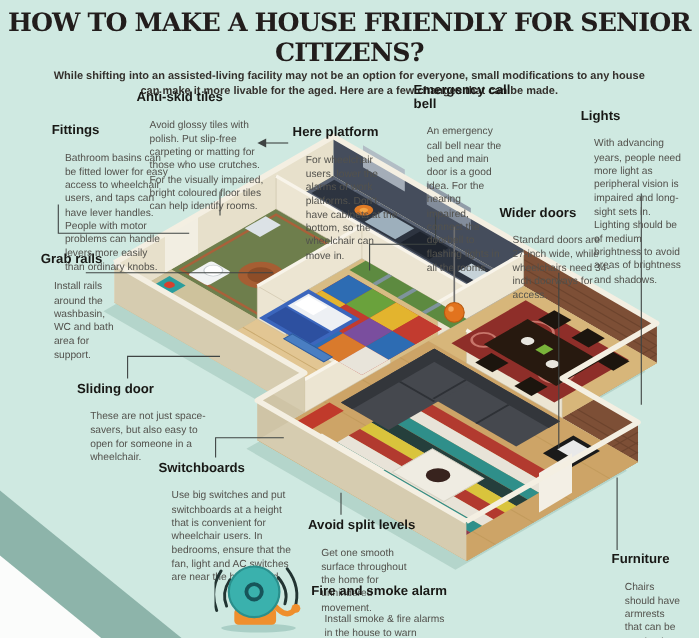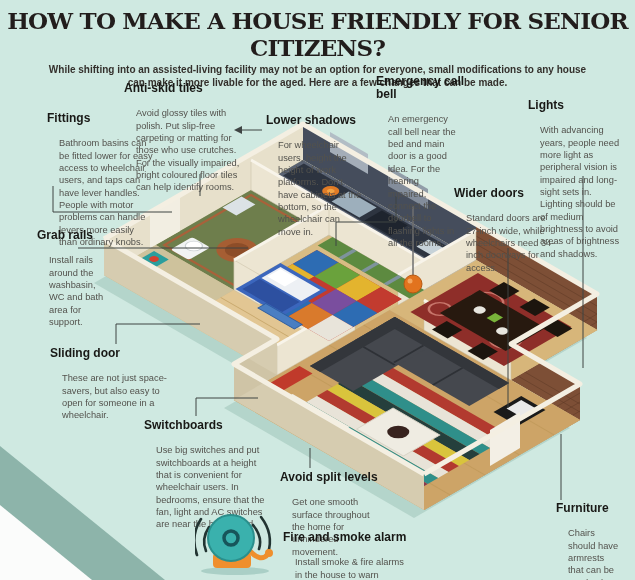--- a/index.html
+++ b/index.html
@@ -203,40 +203,40 @@
 
 <div class="callout" style="left:47px;top:112px;width:118px">
   <div class="h">Fittings</div>
   <p class="b">Bathroom basins can be fitted lower for easy access to wheelchair users, and taps can have lever handles. People with motor problems can handle levers more easily than ordinary knobs.</p>
 </div>
 <div class="callout" style="left:124px;top:82px;width:140px">
   <div class="h">Anti-skid tiles</div>
   <p class="b">Avoid glossy tiles with polish. Put slip-free carpeting or matting for those who use crutches. For the visually impaired, bright coloured floor tiles can help identify rooms.</p>
 </div>
 <div class="callout" style="left:266px;top:114px;width:108px">
-  <div class="h">Lower shadows</div>
-  <p class="b">For wheelchair users, height the height of work platforms. Don't have cabinets at the bottom, so the wheelchair can move in.</p>
+  <div class="h">Here platform</div>
+  <p class="b">For wheelchair users, lower the alarms of work platforms. Don't have cabinets at the bottom, so the wheelchair can move in.</p>
 </div>
 <div class="callout" style="left:376px;top:75px;width:95px">
   <div class="h">Emergency call bell</div>
   <p class="b">An emergency call bell near the bed and main door is a good idea. For the hearing impaired, connect the doorbell to flashing lights in all the rooms.</p>
 </div>
 <div class="callout" style="left:528px;top:99px;width:104px">
   <div class="h">Lights</div>
   <p class="b">With advancing years, people need more light as peripheral vision is impaired and long-sight sets in. Lighting should be of medium brightness to avoid areas of brightness and shadows.</p>
 </div>
 <div class="callout" style="left:454px;top:187px;width:115px">
   <div class="h">Wider doors</div>
   <p class="b">Standard doors are 27-inch wide, while wheelchairs need 34-inch doorways for access.</p>
 </div>
 <div class="callout" style="left:37px;top:229px;width:85px">
   <div class="h">Grab rails</div>
   <p class="b">Install rails around the washbasin, WC and bath area for support.</p>
 </div>
-<div class="callout" style="left:50px;top:347px;width:135px">
+<div class="callout" style="left:70px;top:347px;width:135px">
   <div class="h">Sliding door</div>
   <p class="b">These are not just space-savers, but also easy to open for someone in a wheelchair.</p>
 </div>
 <div class="callout" style="left:144px;top:419px;width:137px">
   <div class="h">Switchboards</div>
   <p class="b">Use big switches and put switchboards at a height that is convenient for wheelchair users. In bedrooms, ensure that the fan, light and AC switches are near the headboard.</p>
 </div>
 <div class="callout" style="left:280px;top:471px;width:115px">
   <div class="h">Avoid split levels</div>
   <p class="b">Get one smooth surface throughout the home for unhindered movement.</p>

